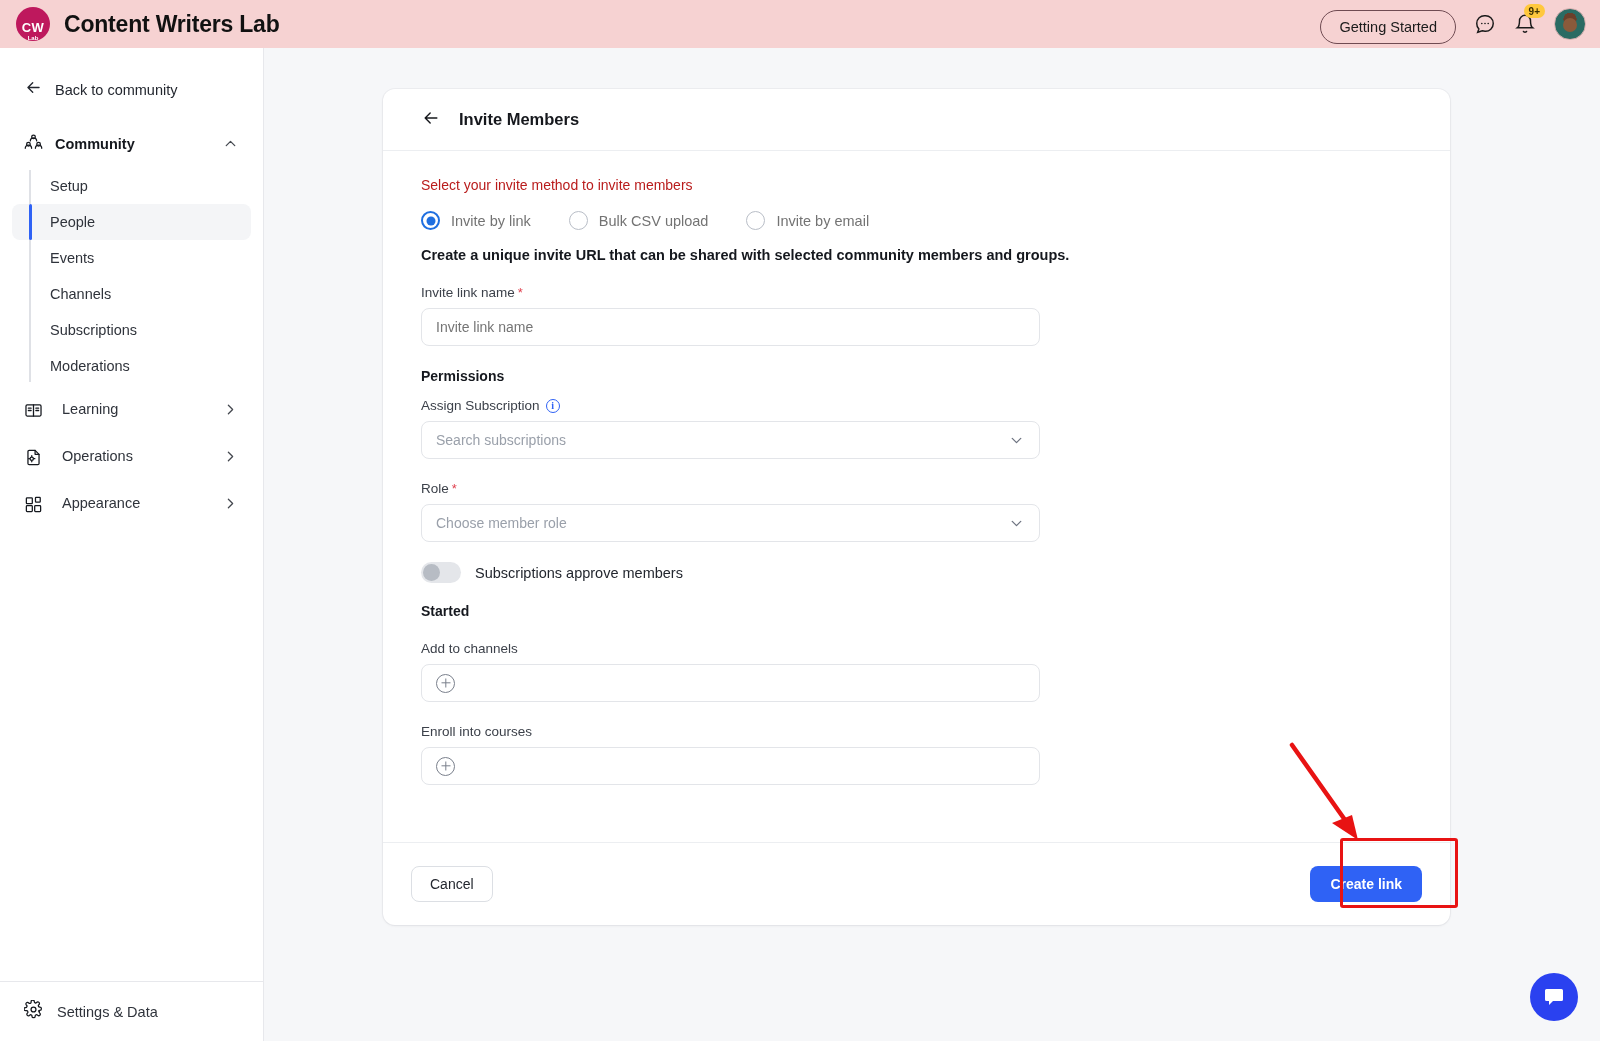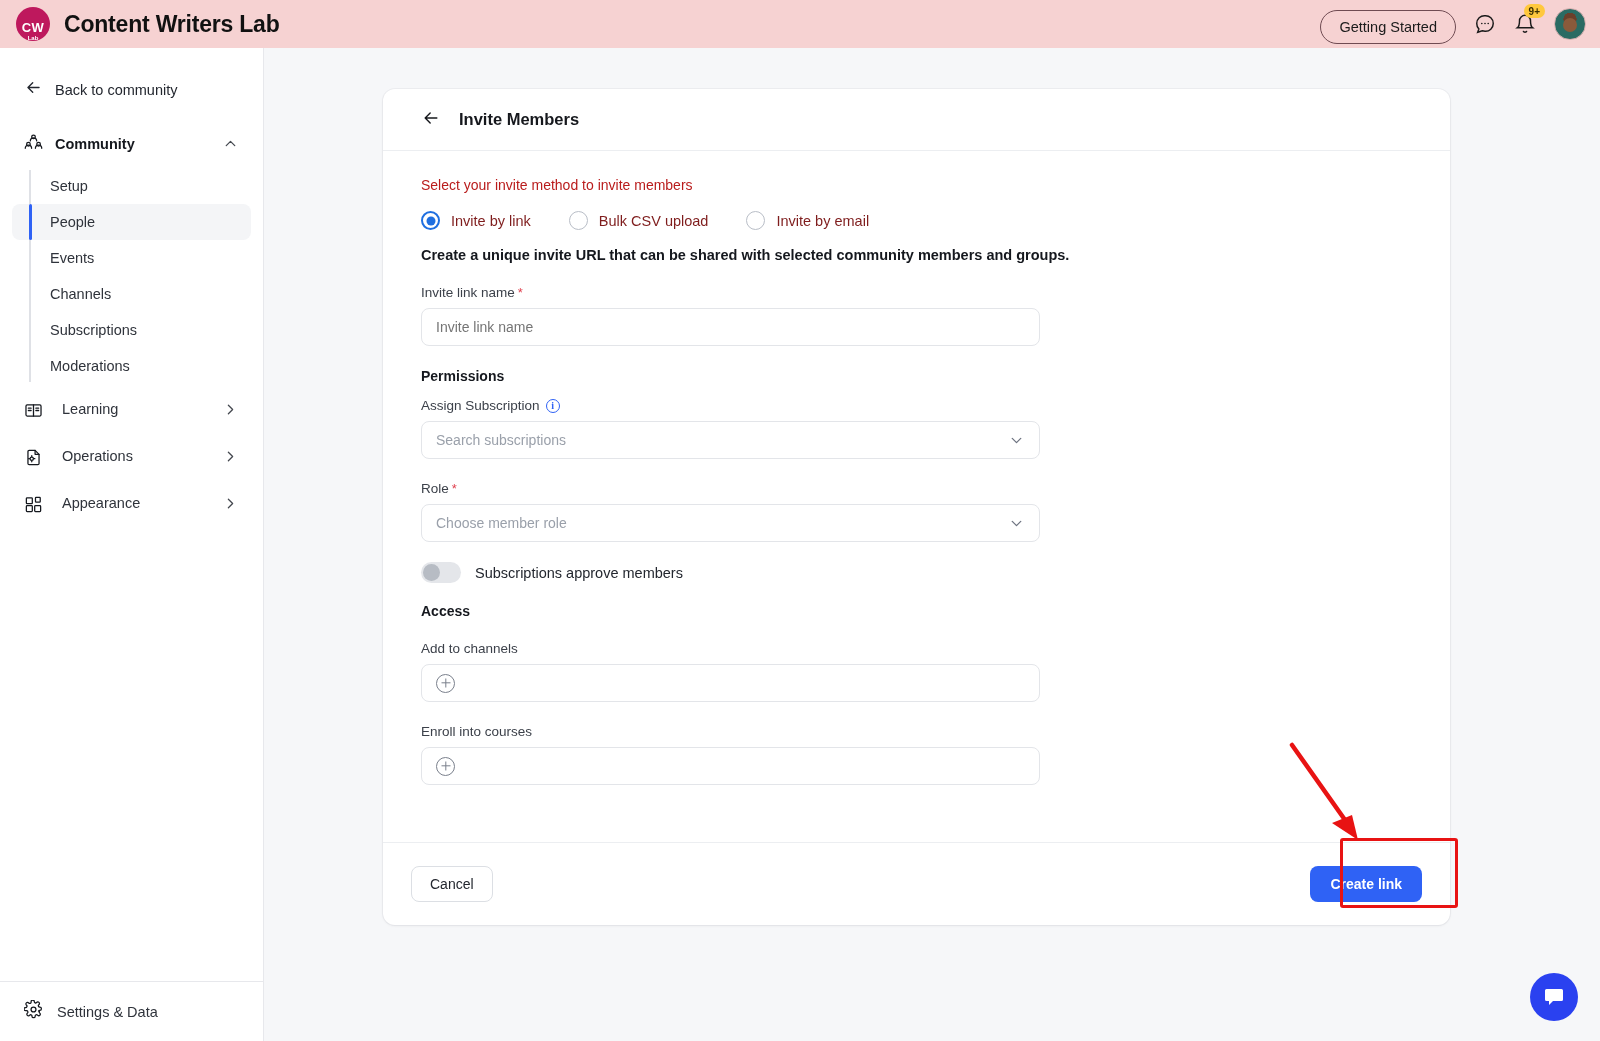--- a/index.html
+++ b/index.html
@@ -132,21 +132,21 @@
   .radio {
     width: 19px; height: 19px; border-radius: 50%;
     border: 1.6px solid #b9bec7; background: #fff; flex: none; position: relative;
   }
   .radio.checked { border-color: #1f6fe0; border-width: 2px; }
   .radio.checked::after {
     content: ""; position: absolute; left: 50%; top: 50%;
     width: 9px; height: 9px; border-radius: 50%; background: #1f6fe0;
     transform: translate(-50%,-50%);
   }
-  .radio-opt .lbl { font-size: 14.5px; color: #7f1d1d; }
+  .radio-opt .lbl { font-size: 14.5px; color: #737373; }
 
   .lead {
     margin-top: 17px; font-size: 14.5px; font-weight: bold; color: #15181e;
   }
 
   .field { margin-top: 22px; }
   .field-label { font-size: 13.5px; color: #3c414a; display: flex; align-items: center; gap: 3px; }
   .req { color: #e0414f; font-size: 13px; }
   .section-label { margin-top: 22px; font-size: 14px; font-weight: bold; color: #15181e; }
 
@@ -433,21 +433,21 @@
             </svg>
           </span>
         </div>
       </div>
 
       <div class="toggle-row">
         <span class="toggle"></span>
         <span class="lbl">Subscriptions approve members</span>
       </div>
 
-      <div class="section-label" style="margin-top:20px;">Access</div>
+      <div class="section-label" style="margin-top:20px;">Started</div>
 
 
       <div class="field">
         <div class="field-label">Add to channels</div>
         <div class="chipbox">
           <span class="plus-circle"></span>
         </div>
       </div>
 
       <div class="field">

